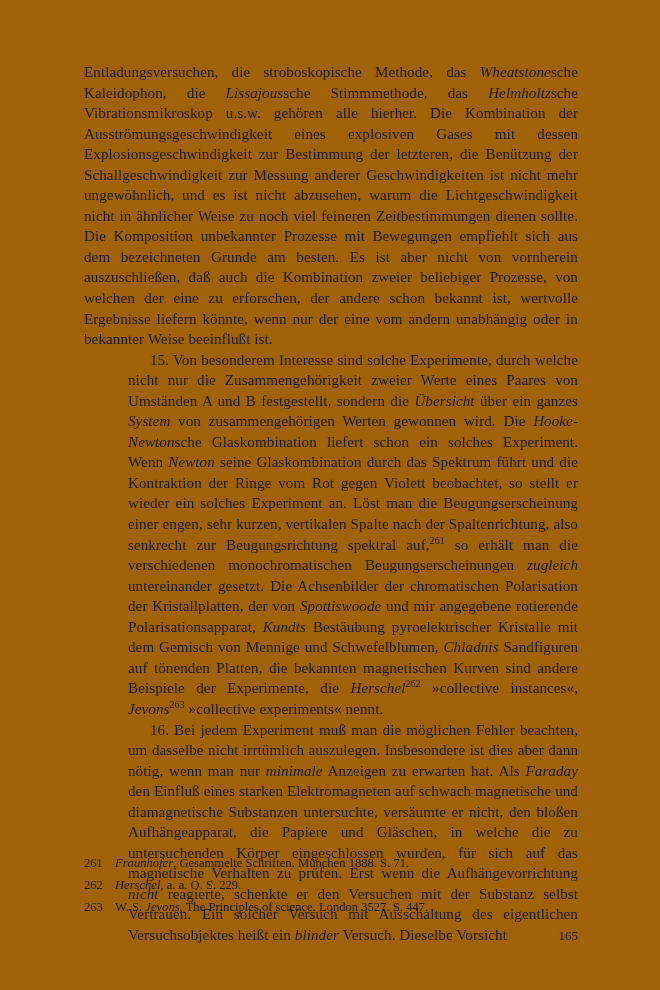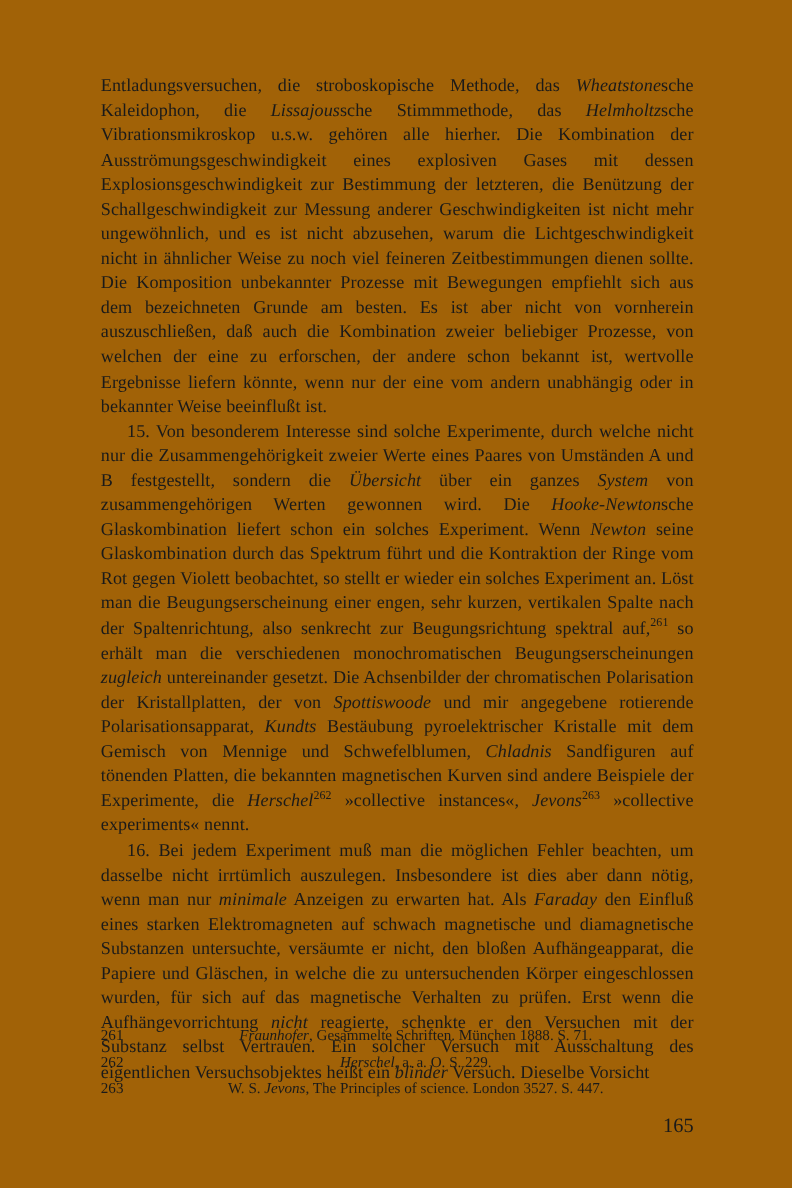--- a/index.html
+++ b/index.html
@@ -33,20 +33,21 @@
     font-size: 15.1px;
     line-height: 20.55px;
     text-align: justify;
     text-justify: inter-word;
     hyphens: manual;
     -webkit-hyphens: manual;
     letter-spacing: 0.005em;
   }
   p.para.indent {
     text-indent: 1.45em;
+    margin-left: 44px;
   }
   i, em { font-style: italic; }
   sup {
     font-size: 0.66em;
     vertical-align: super;
     line-height: 0;
   }
   .footnotes {
     position: absolute;
     left: 84px;
@@ -59,27 +60,26 @@
     display: flex;
     align-items: baseline;
   }
   .footnote .fn-num {
     width: 31px;
     flex: 0 0 31px;
     text-align: left;
   }
   .footnote .fn-text {
     flex: 1 1 auto;
-    text-align: center;
   }
   .page-number {
     position: absolute;
     right: 82px;
     top: 928px;
-    font-size: 17px;
+    font-size: 13px;
     text-align: right;
   }
 </style>
 </head>
 <body>
 
 <div class="page">
 
   <div class="text-block" id="body-text-block">
       <p class="para"><span>Entladungsversuchen, die stroboskopische Methode, das </span><i>Wheatstone</i><span>sche Kaleidophon, die </span><i>Lissajous</i><span>sche Stimmmethode, das </span><i>Helmholtz</i><span>sche Vibrationsmikroskop u.s.w. gehören alle hierher. Die Kombination der Ausströmungsgeschwindigkeit eines explosiven Gases mit dessen Explosionsgeschwindigkeit zur Bestimmung der letzteren, die Benützung der Schallgeschwindigkeit zur Messung anderer Geschwindigkeiten ist nicht mehr ungewöhnlich, und es ist nicht abzusehen, warum die Lichtgeschwindigkeit nicht in ähnlicher Weise zu noch viel feineren Zeitbestimmungen dienen sollte. Die Komposition unbekannter Prozesse mit Bewegungen empfiehlt sich aus dem bezeichneten Grunde am besten. Es ist aber nicht von vornherein auszuschließen, daß auch die Kombination zweier beliebiger Prozesse, von welchen der eine zu erforschen, der andere schon bekannt ist, wertvolle Ergebnisse liefern könnte, wenn nur der eine vom andern unabhängig oder in bekannter Weise beeinflußt ist.</span></p>

